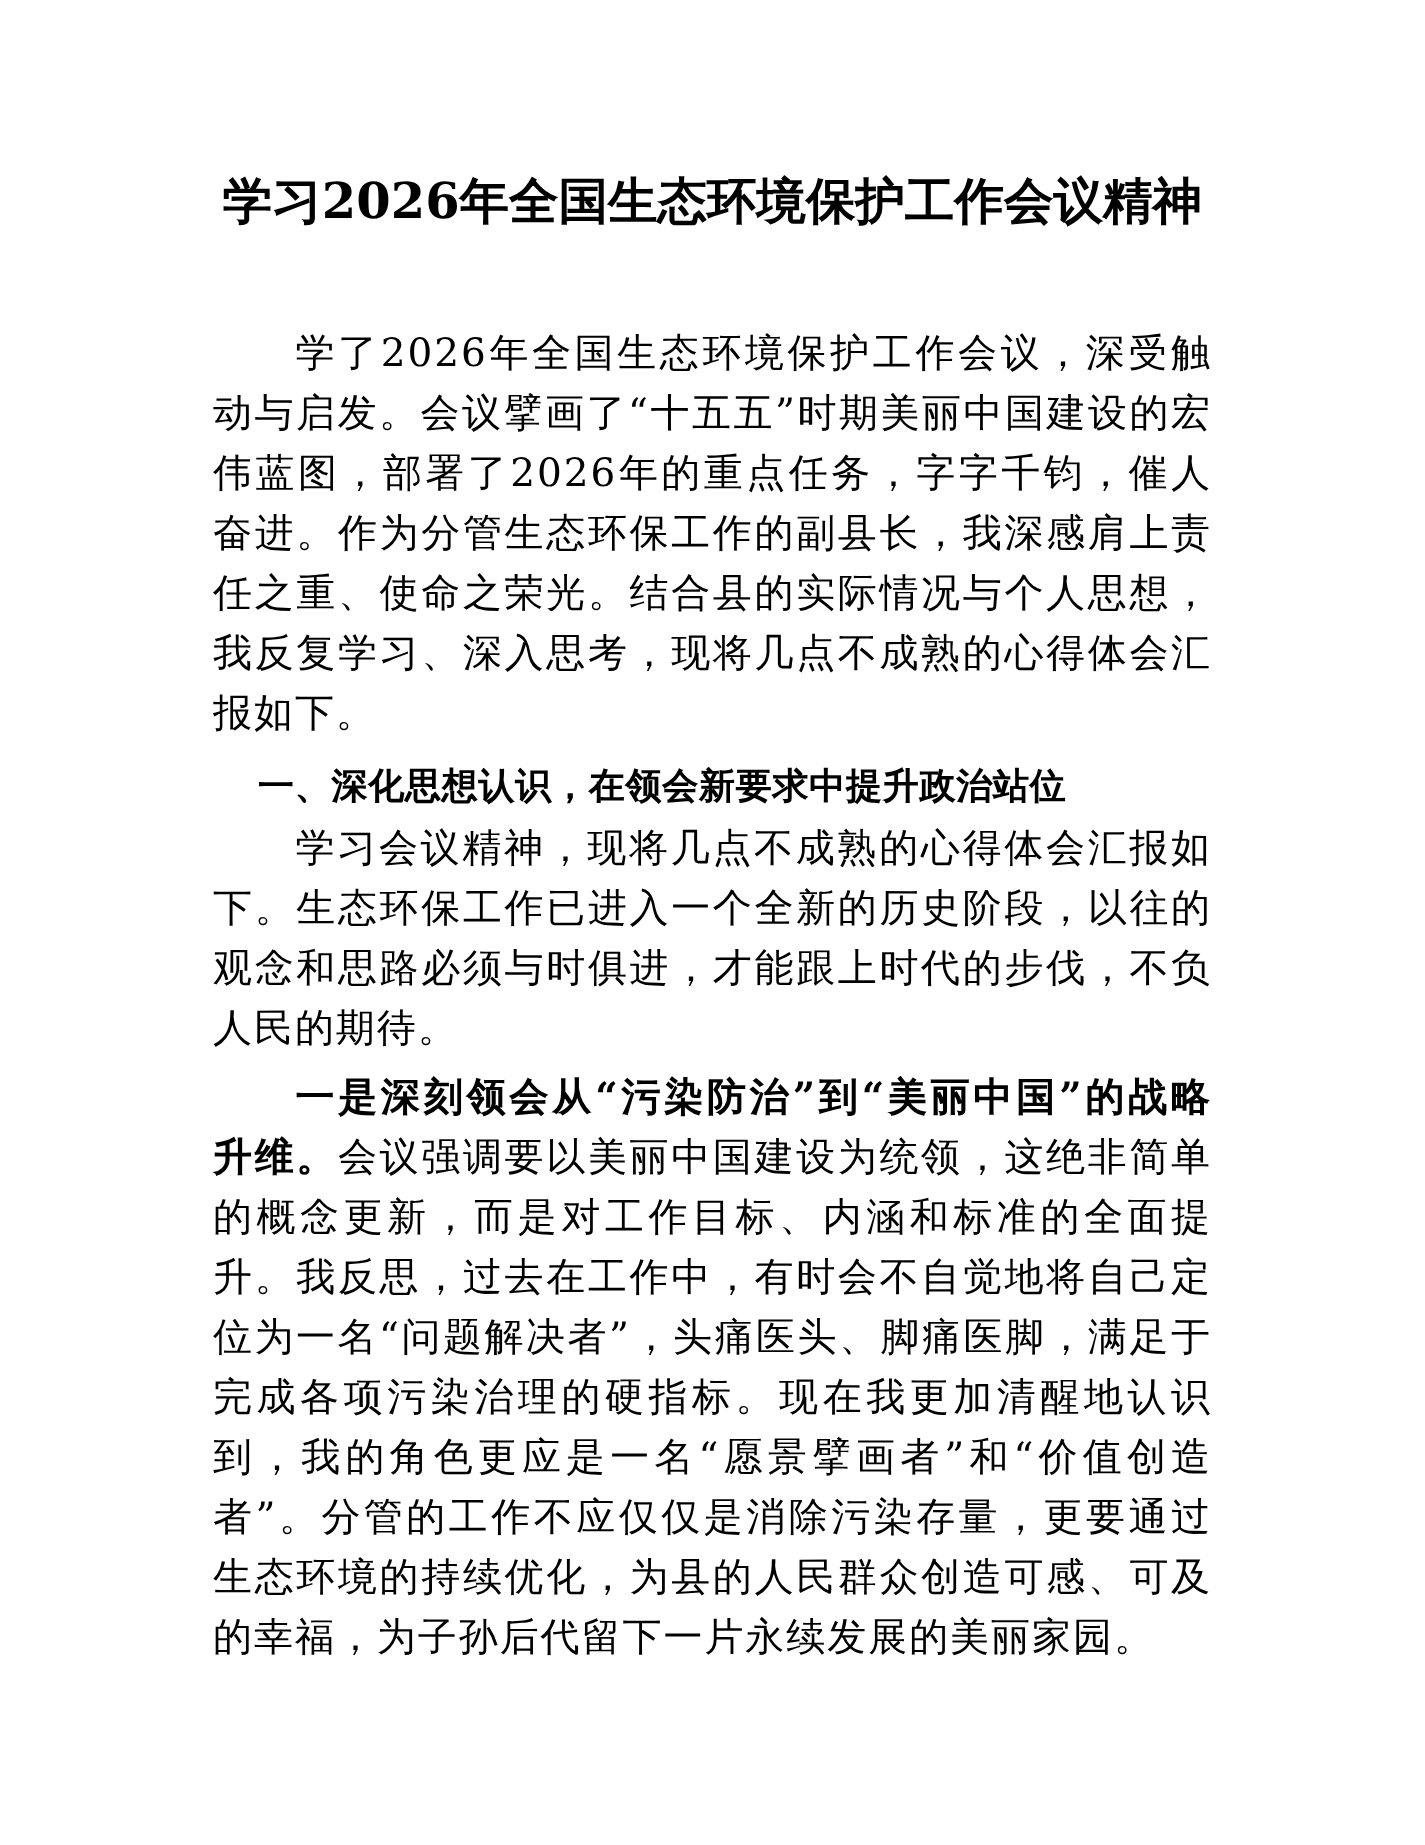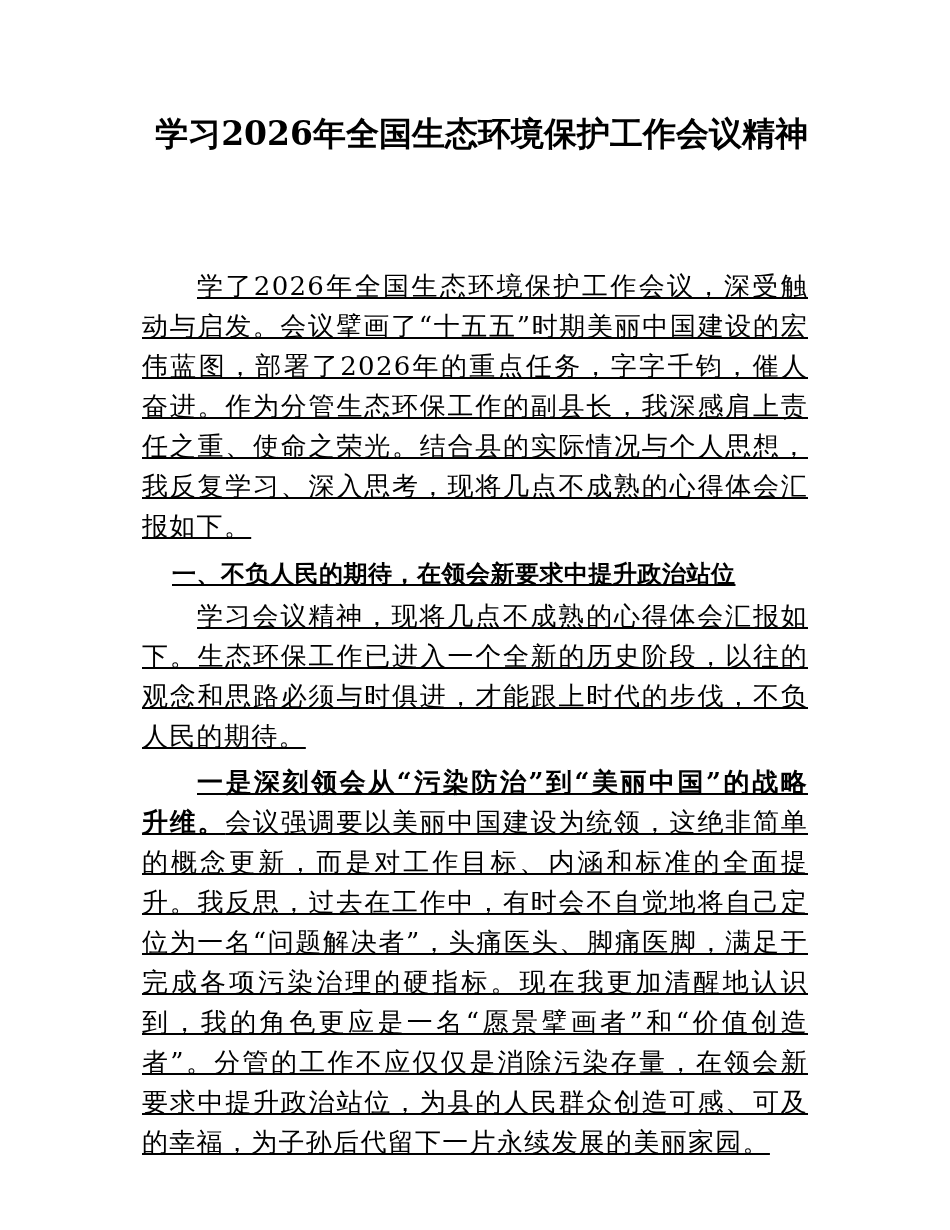--- a/index.html
+++ b/index.html
@@ -5,24 +5,24 @@
   html, body { margin: 0; padding: 0; background: #ffffff; }
   body { width: 950px; height: 1230px; position: relative; overflow: hidden; }
   .page {
     position: absolute; left: 142px; top: 112px; width: 666px;
     color: #000000;
     font-family: "DejaVu Serif", "Liberation Serif", serif;
   }
   .title {
     font-family: "DejaVu Serif", "Liberation Serif", serif;
     font-weight: bold; font-size: 33px; line-height: 44px;
-    text-align: right; margin: 0; letter-spacing: 0px;
+    text-align: center; margin: 0; letter-spacing: 0px;
   }
   .title span { display: block; }
-  .body { margin-top: 110px; text-decoration: underline; }
+  .body { margin-top: 60px; }
   p {
     margin: 0; font-size: 26px; line-height: 40px;
     text-align: justify; text-align-last: left;
     letter-spacing: 1.3px;
   }
   p.indent { text-indent: 55px; }
   .heading {
     margin-top: 6px; font-family: "DejaVu Sans", "Liberation Sans", sans-serif;
     font-weight: bold; font-size: 24px; line-height: 44px; text-indent: 30px;
     letter-spacing: 0.5px; margin-bottom: 0;
@@ -32,18 +32,18 @@
 </style>
 </head>
 <body>
 
 <div class="page">
   <h1 class="title">
     <span>学习2026年全国生态环境保护工作会议精神</span>
   </h1>
   <div class="body">
     <p class="indent">学了2026年全国生态环境保护工作会议，深受触动与启发。会议擘画了“十五五”时期美丽中国建设的宏伟蓝图，部署了2026年的重点任务，字字千钧，催人奋进。作为分管生态环保工作的副县长，我深感肩上责任之重、使命之荣光。结合县的实际情况与个人思想，我反复学习、深入思考，现将几点不成熟的心得体会汇报如下。</p>
-    <div class="heading">一、不负人民的期待，在领会新要求中提升政治站位</div>
+    <div class="heading">一、深化思想认识，在领会新要求中提升政治站位</div>
     <p class="indent">学习会议精神，现将几点不成熟的心得体会汇报如下。生态环保工作已进入一个全新的历史阶段，以往的观念和思路必须与时俱进，才能跟上时代的步伐，不负人民的期待。</p>
     <div class="gap"></div>
-    <p class="indent"><span class="lead">一是深刻领会从“污染防治”到“美丽中国”的战略升维。</span><span>会议强调要以美丽中国建设为统领，这绝非简单的概念更新，而是对工作目标、内涵和标准的全面提升。我反思，过去在工作中，有时会不自觉地将自己定位为一名“问题解决者”，头痛医头、脚痛医脚，满足于完成各项污染治理的硬指标。现在我更加清醒地认识到，我的角色更应是一名“愿景擘画者”和“价值创造者”。分管的工作不应仅仅是消除污染存量，在领会新要求中提升政治站位，为县的人民群众创造可感、可及的幸福，为子孙后代留下一片永续发展的美丽家园。</span></p>
+    <p class="indent"><span class="lead">一是深刻领会从“污染防治”到“美丽中国”的战略升维。</span><span>会议强调要以美丽中国建设为统领，这绝非简单的概念更新，而是对工作目标、内涵和标准的全面提升。我反思，过去在工作中，有时会不自觉地将自己定位为一名“问题解决者”，头痛医头、脚痛医脚，满足于完成各项污染治理的硬指标。现在我更加清醒地认识到，我的角色更应是一名“愿景擘画者”和“价值创造者”。分管的工作不应仅仅是消除污染存量，更要通过生态环境的持续优化，为县的人民群众创造可感、可及的幸福，为子孙后代留下一片永续发展的美丽家园。</span></p>
   </div>
 </div>
 
 </body></html>

